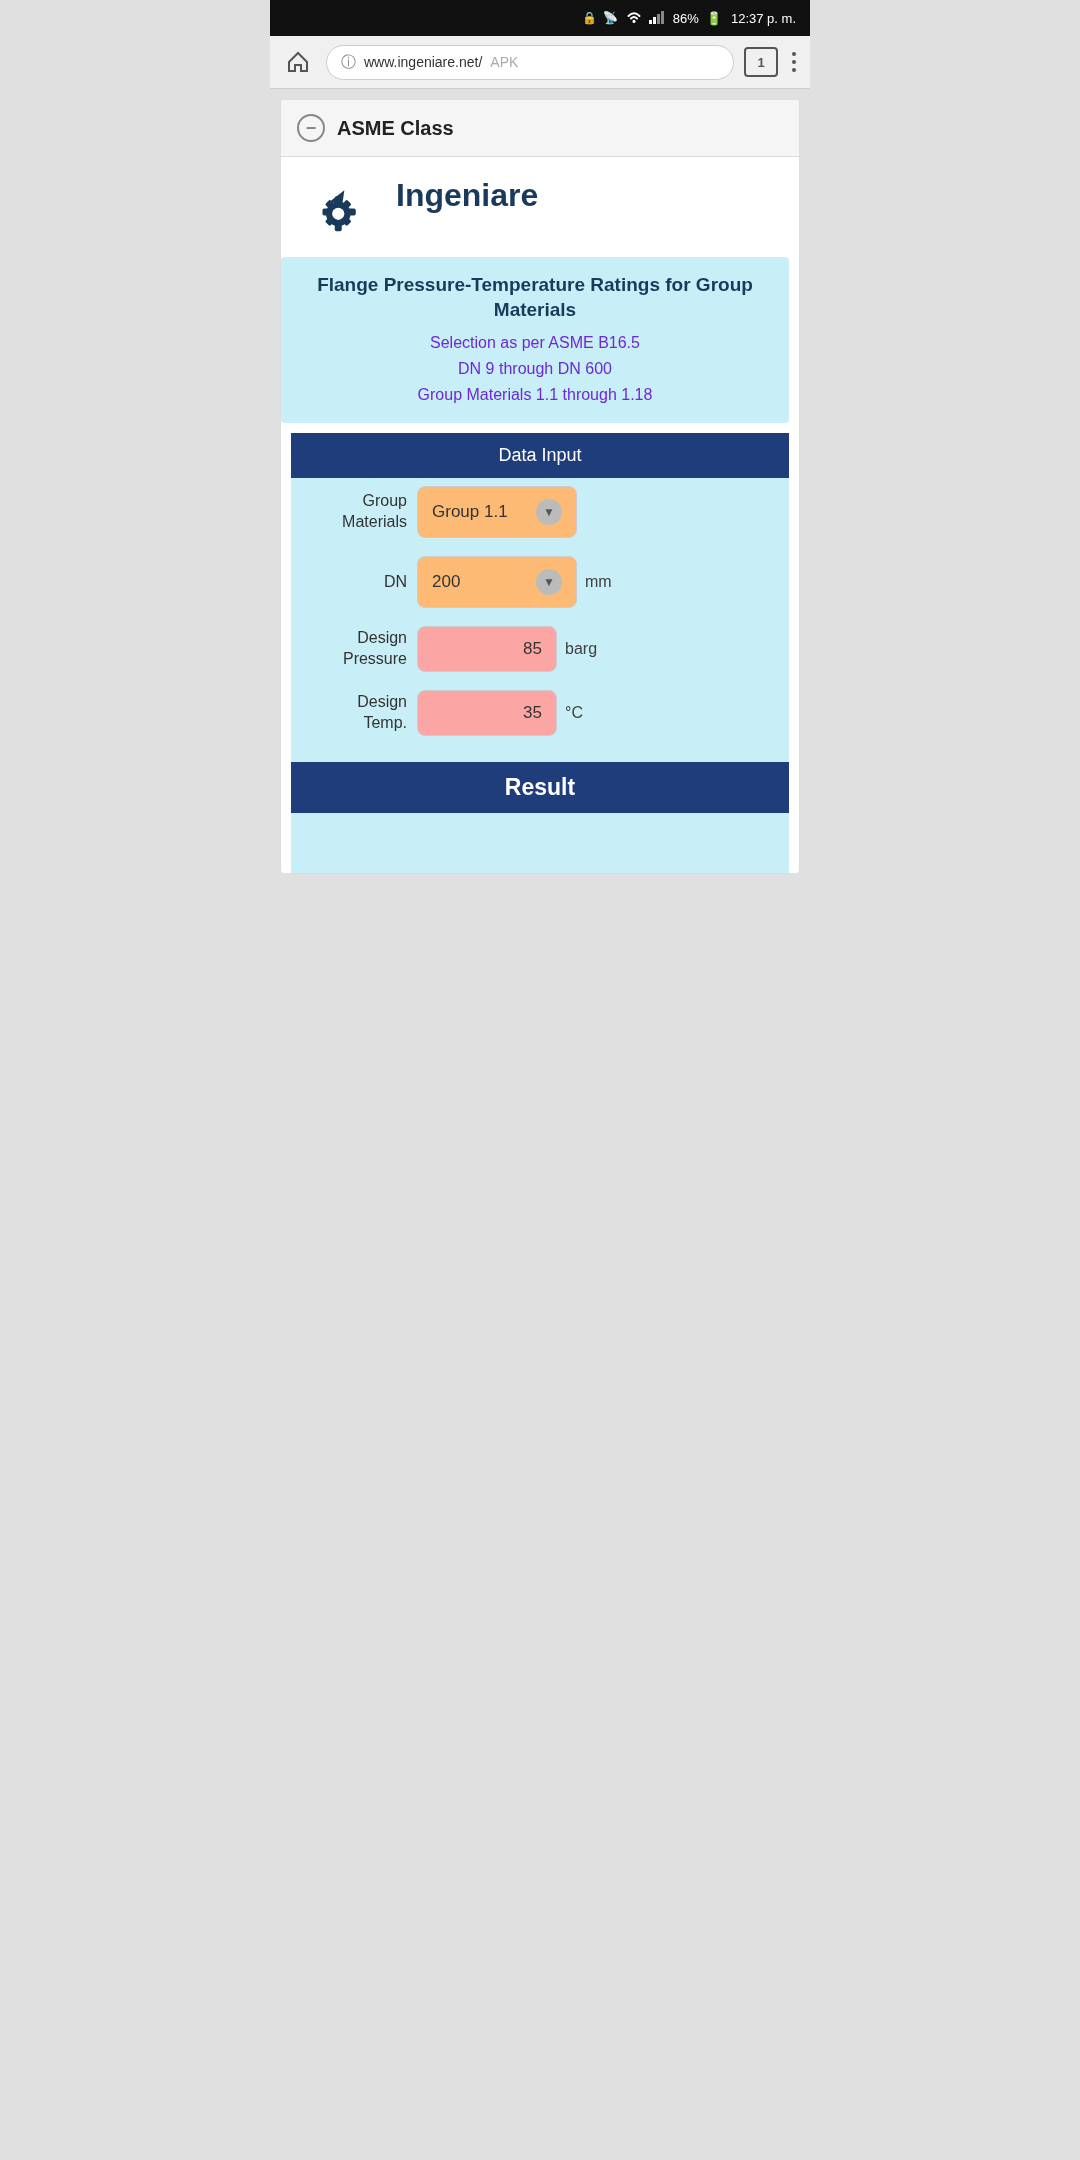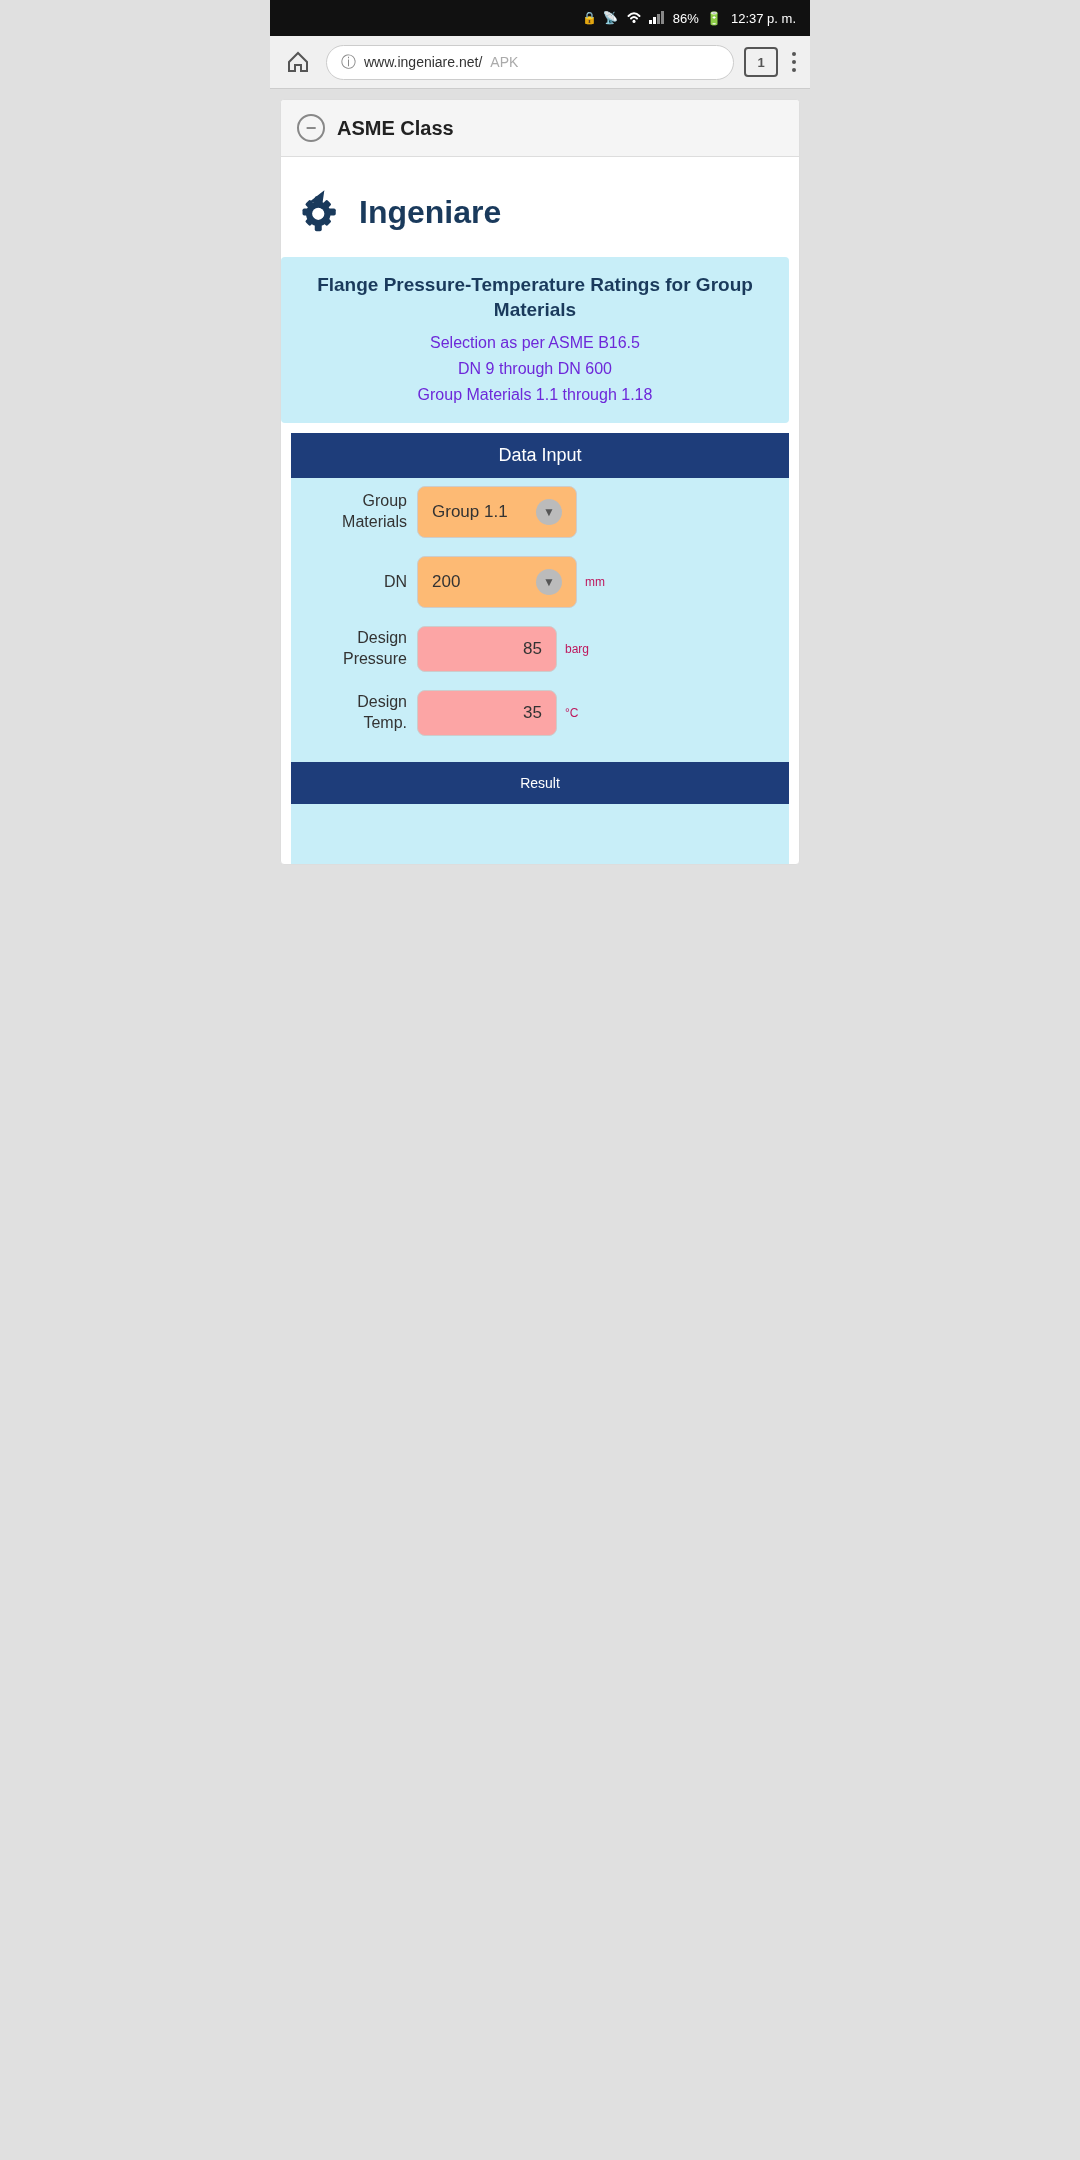--- a/index.html
+++ b/index.html
@@ -143,24 +143,24 @@
     }
 
     .section-title {
       font-size: 20px;
       font-weight: bold;
       color: #222;
     }
 
     
     .logo-area {
-      padding: 20px 20px 10px 4px;
-      display: flex;
-      align-items: center;
-      gap: 4px;
+      padding: 20px 20px 10px 24px;
+      display: flex;
+      align-items: flex-start;
+      gap: 21px;
     }
 
     .logo-icon {
       width: 70px;
       height: 70px;
     }
 
     .logo-text {
       font-size: 32px;
       font-weight: bold;
@@ -267,37 +267,37 @@
       border: 1px solid #ccc;
       border-radius: 8px;
       padding: 12px 14px;
       font-size: 17px;
       color: #333;
       text-align: right;
       min-width: 140px;
     }
 
     .unit-label {
-      font-size: 12px;
-      color: #be185d;
+      font-size: 16px;
+      color: #404040;
       flex-shrink: 0;
     }
 
     
     .result-header {
       background: #1e3d7a;
       margin: 0 10px 0 10px;
       padding: 12px;
       text-align: center;
     }
 
     .result-header .header-label {
       color: white;
-      font-size: 14px;
-      font-weight: normal;
+      font-size: 23px;
+      font-weight: bold;
     }
 
     .result-body {
       background: #c8eef8;
       margin: 0 10px;
       padding: 10px;
       min-height: 60px;
     }
   </style>
 </head>

